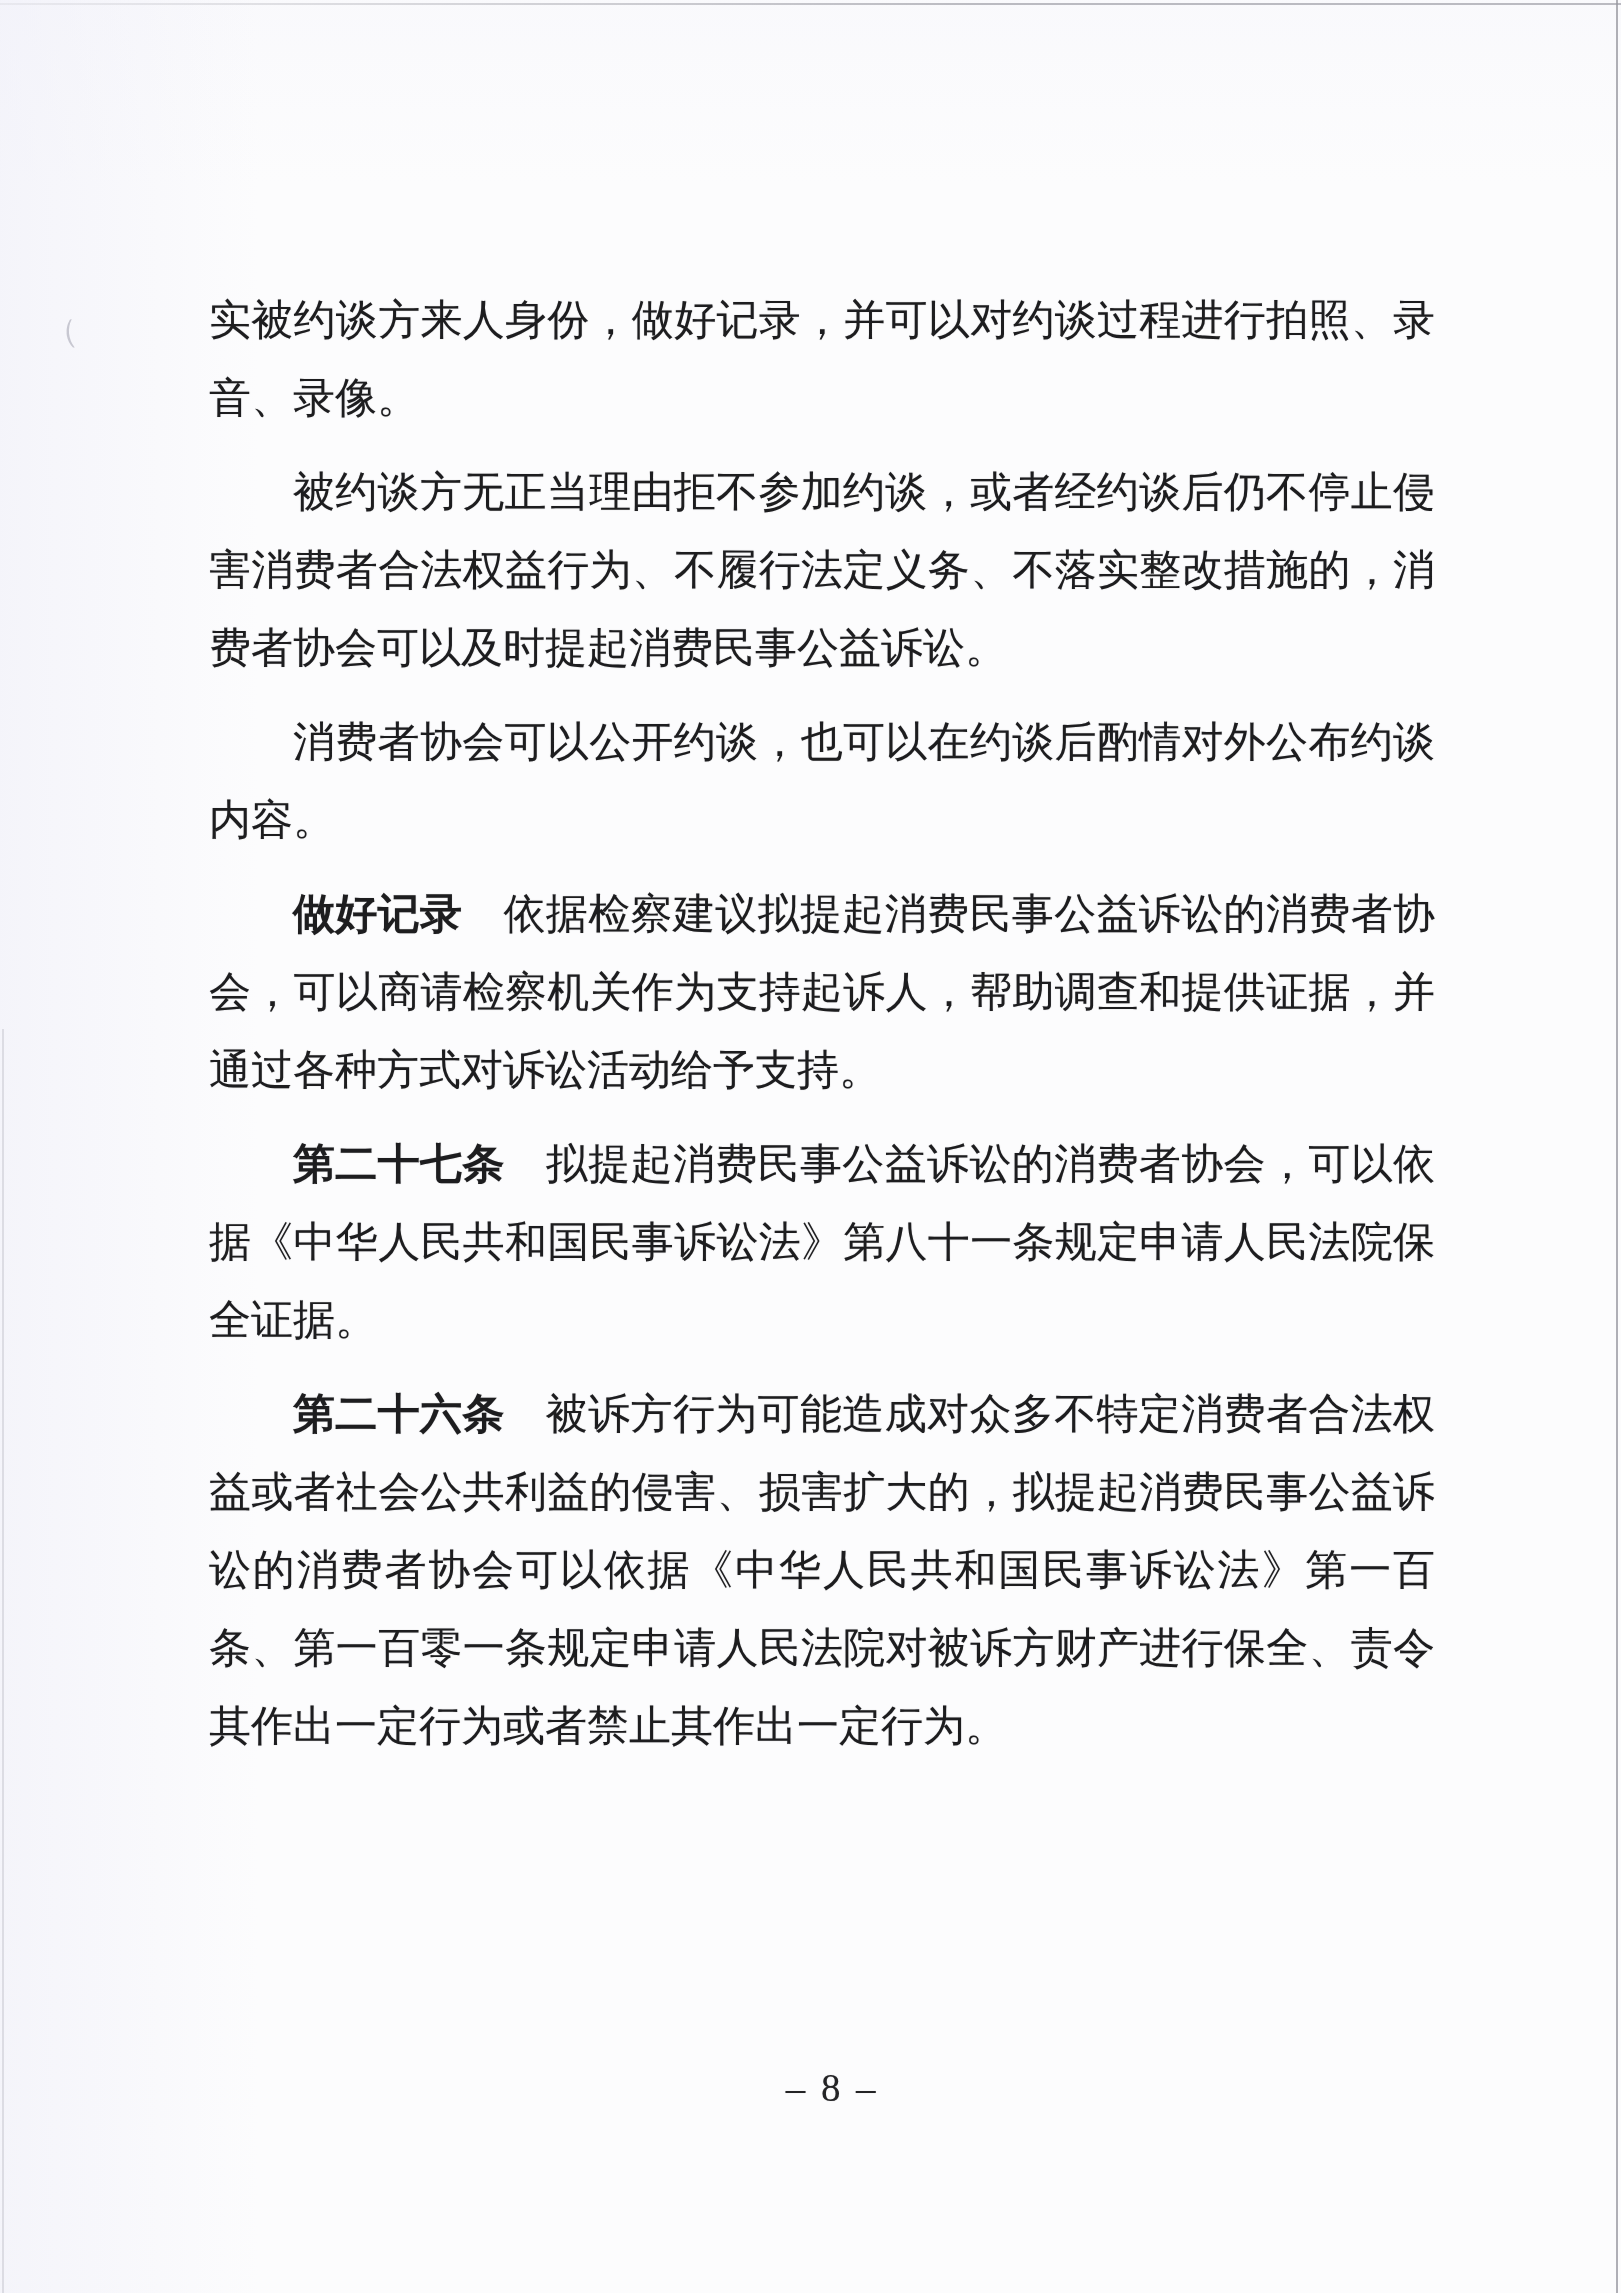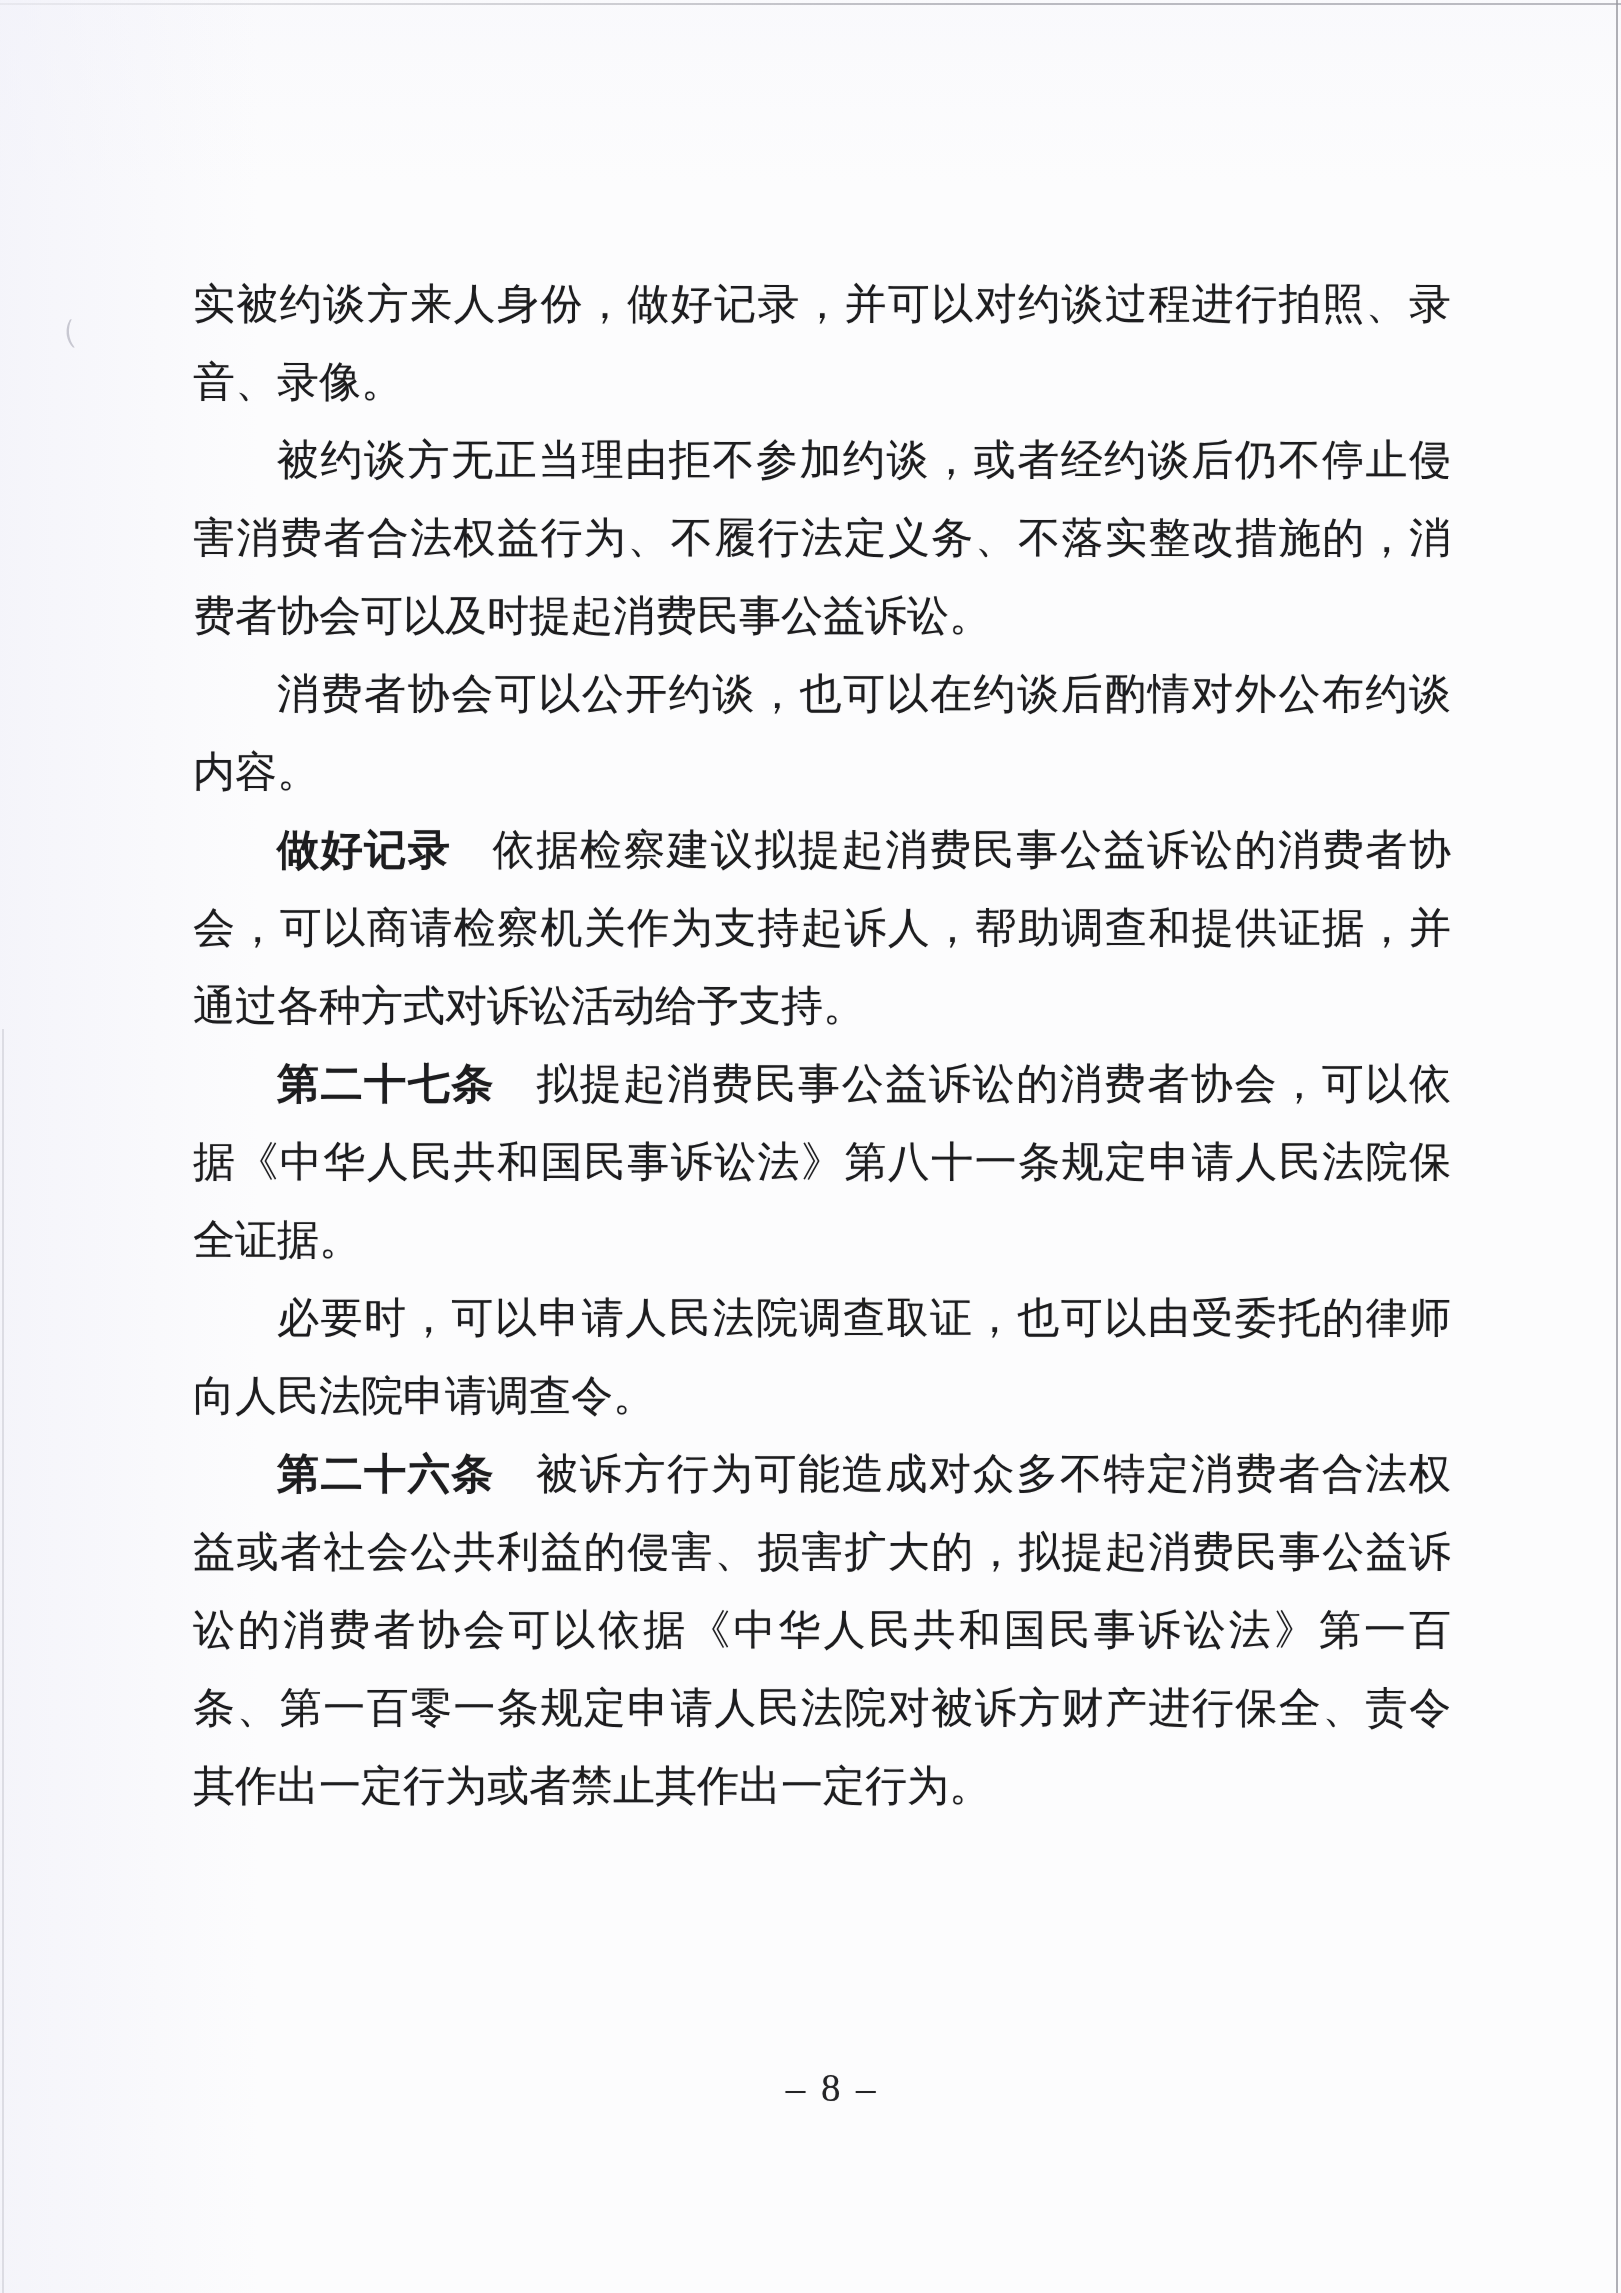--- a/index.html
+++ b/index.html
@@ -56,21 +56,21 @@
     left: 193px;
     top: 265px;
     width: 1258px;
     font-size: 42px;
     line-height: 78px;
     text-align: justify;
     text-justify: inter-ideograph;
     text-shadow: 0 0 1px rgba(35,35,40,0.38);
   }
   .para {
-    margin: 0;
+    margin: 16px;
     text-indent: 84px;
   }
   .para.continuation {
     text-indent: 0;
   }
   .article-head {
     font-weight: 700;
     margin-right: 41px;
   }
   .page-number {
@@ -103,21 +103,20 @@
 
     <p class="para"><span>被约谈方无正当理由拒不参加约谈，或者经约谈后仍不停止侵害消费者合法权益行为、不履行法定义务、不落实整改措施的，消费者协会可以及时提起消费民事公益诉讼。</span></p>
 
     <p class="para"><span>消费者协会可以公开约谈，也可以在约谈后酌情对外公布约谈内容。</span></p>
 
     <p class="para"><span class="article-head">做好记录</span><span>依据检察建议拟提起消费民事公益诉讼的消费者协会，可以商请检察机关作为支持起诉人，帮助调查和提供证据，并通过各种方式对诉讼活动给予支持。</span></p>
 
 
     <p class="para"><span class="article-head">第二十七条</span><span>拟提起消费民事公益诉讼的消费者协会，可以依据《中华人民共和国民事诉讼法》第八十一条规定申请人民法院保全证据。</span></p>
 
-    <p class="para"><span>必要时，可以申请人民法院调查取证，也可以由受委托的律师向人民法院申请调查令。</span></p>
 
     <p class="para"><span class="article-head">第二十六条</span><span>被诉方行为可能造成对众多不特定消费者合法权益或者社会公共利益的侵害、损害扩大的，拟提起消费民事公益诉讼的消费者协会可以依据《中华人民共和国民事诉讼法》第一百条、第一百零一条规定申请人民法院对被诉方财产进行保全、责令其作出一定行为或者禁止其作出一定行为。</span></p>
 
   </div>
 
   <div class="page-number">– 8 –</div>
 
 </div>
 
 

